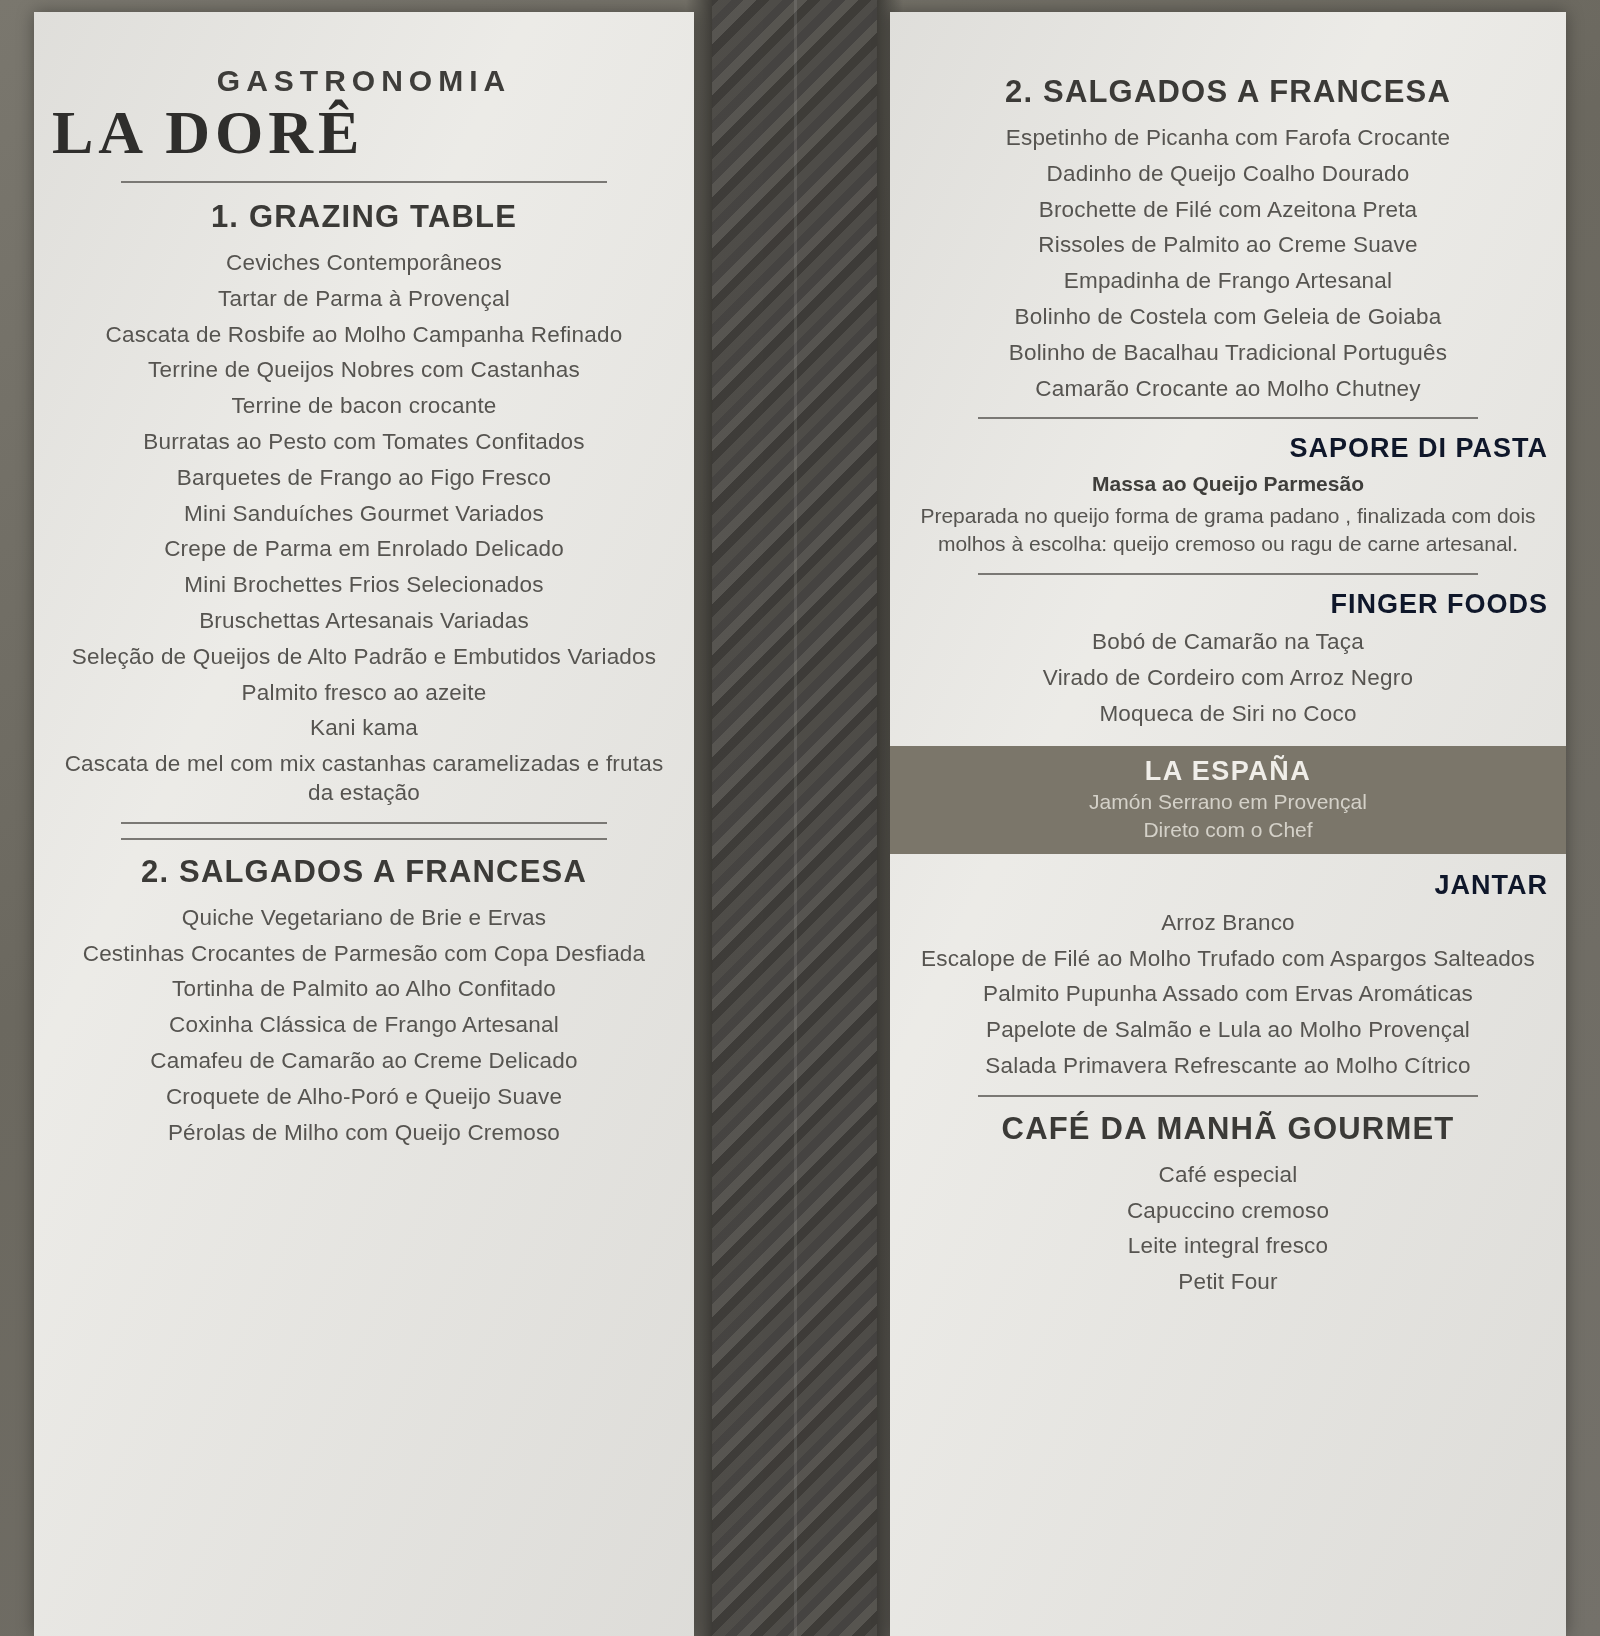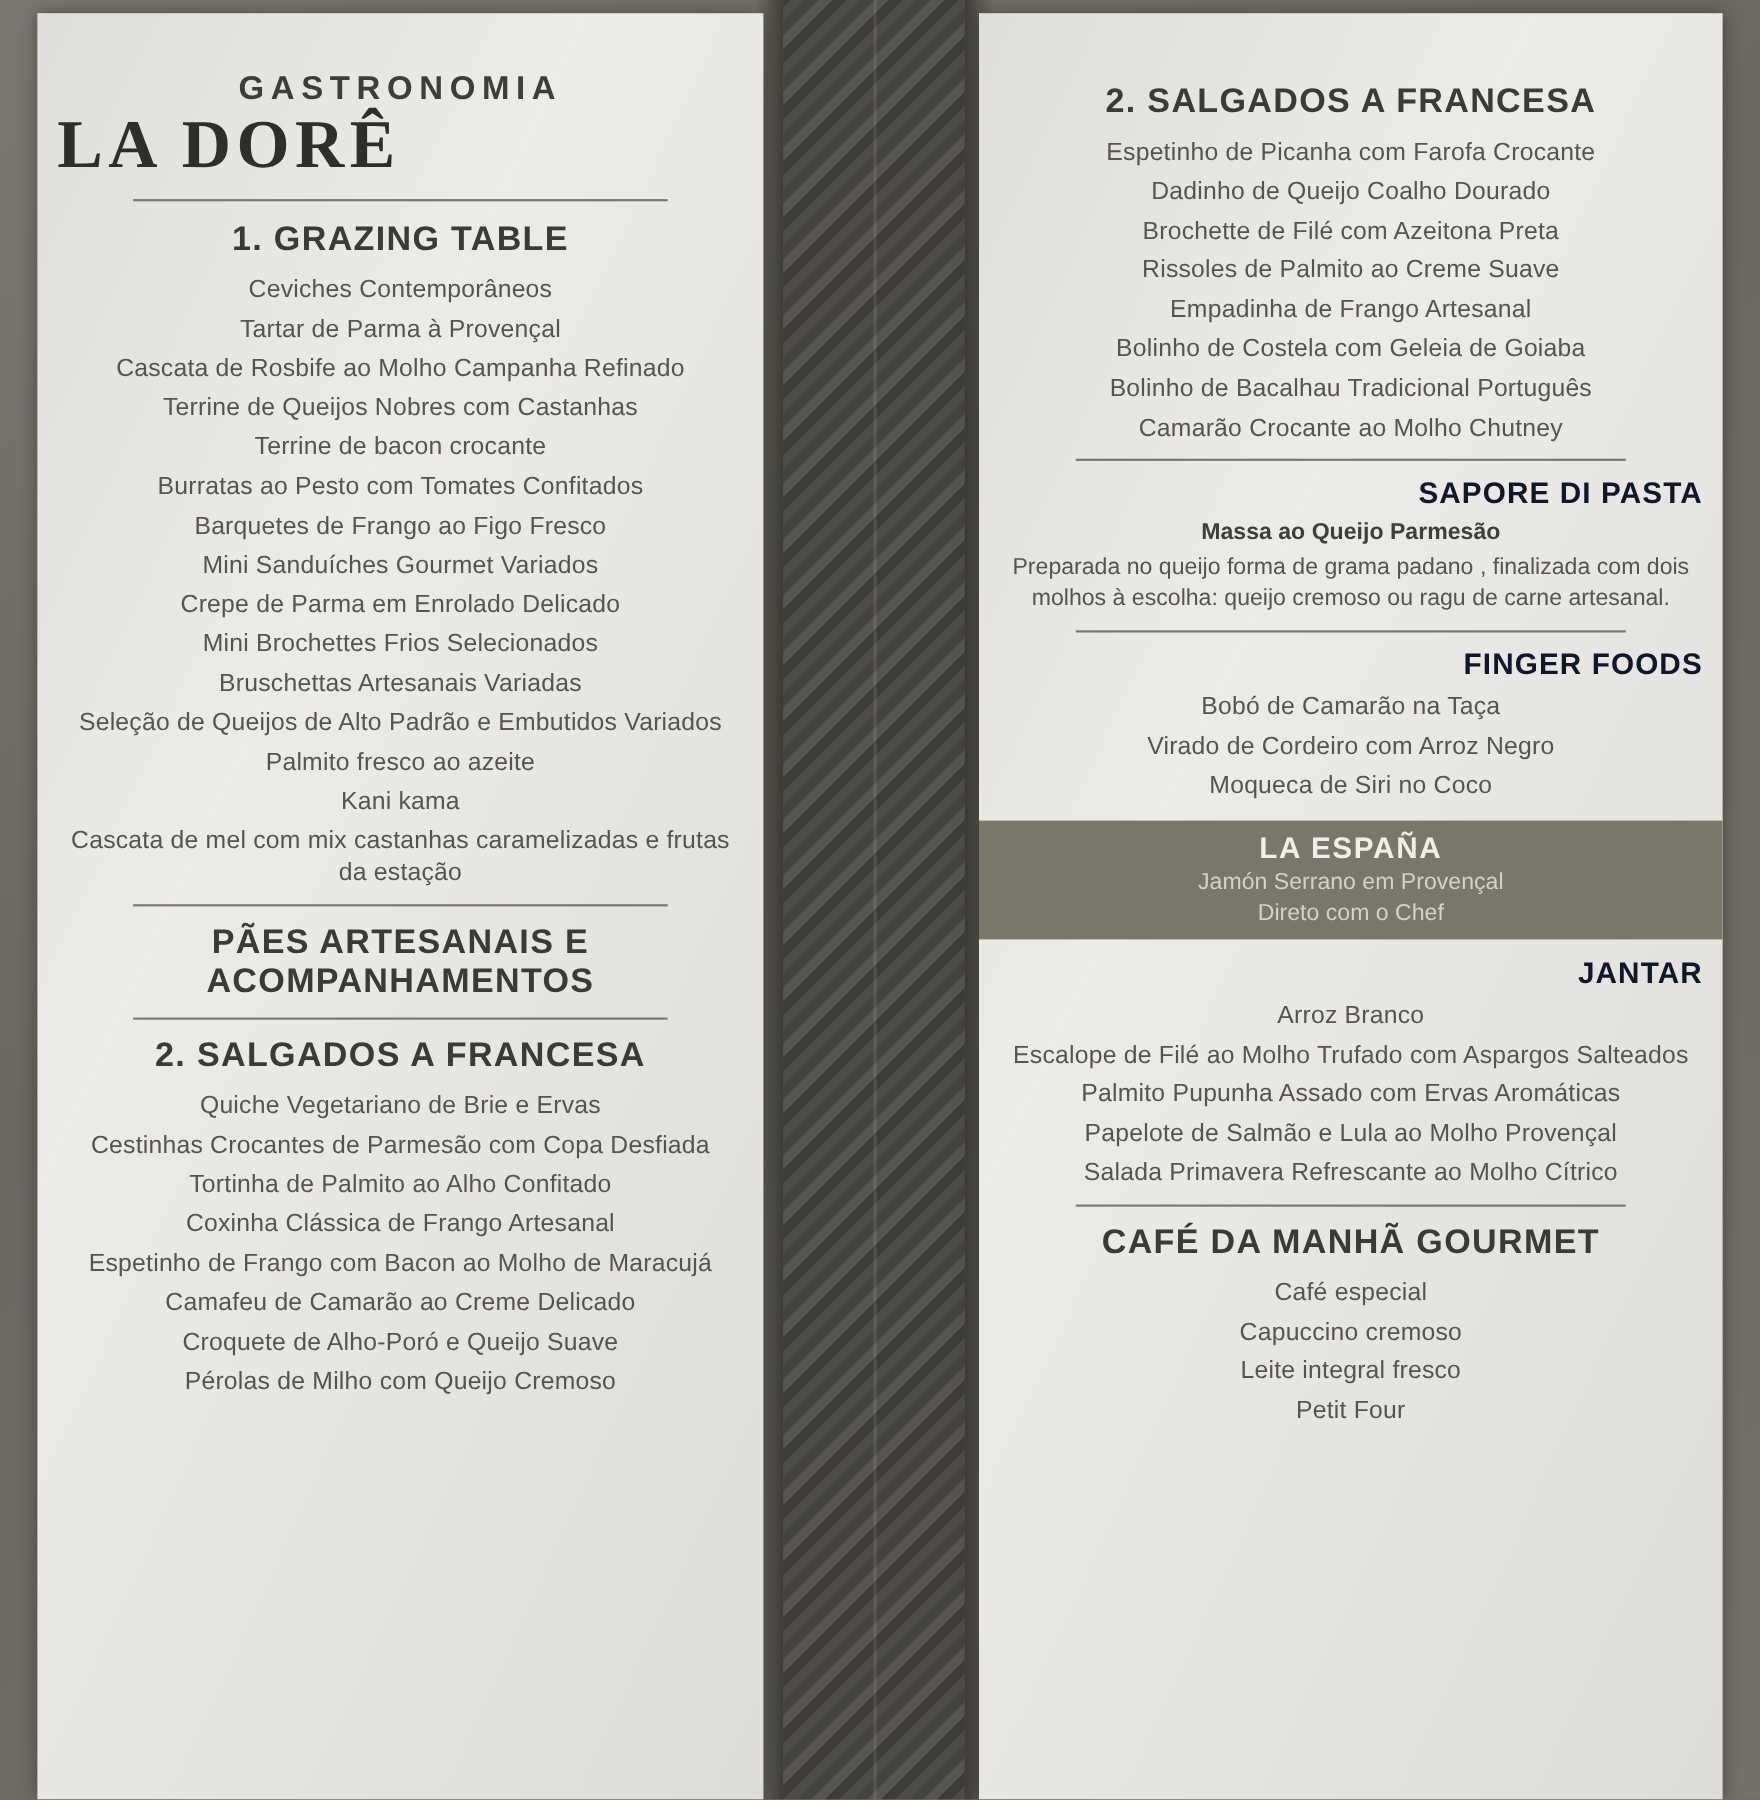--- a/index.html
+++ b/index.html
@@ -220,30 +220,28 @@
         <li>Crepe de Parma em Enrolado Delicado</li>
         <li>Mini Brochettes Frios Selecionados</li>
         <li>Bruschettas Artesanais Variadas</li>
         <li>Seleção de Queijos de Alto Padrão e Embutidos Variados</li>
         <li>Palmito fresco ao azeite</li>
         <li>Kani kama</li>
         <li>Cascata de mel com mix castanhas caramelizadas e frutas da estação</li>
       </ul>
 
       <div class="rule tight"></div>
-      <h2 class="section two-line">PÃES ARTESANAIS E ACOMPANHAMENTOS</h2>
       <div class="rule tight"></div>
 
       <h2 class="section">2. SALGADOS A FRANCESA</h2>
       <ul class="items">
         <li>Quiche Vegetariano de Brie e Ervas</li>
         <li>Cestinhas Crocantes de Parmesão com Copa Desfiada</li>
         <li>Tortinha de Palmito ao Alho Confitado</li>
         <li>Coxinha Clássica de Frango Artesanal</li>
-        <li>Espetinho de Frango com Bacon ao Molho de Maracujá</li>
         <li>Camafeu de Camarão ao Creme Delicado</li>
         <li>Croquete de Alho-Poró e Queijo Suave</li>
         <li>Pérolas de Milho com Queijo Cremoso</li>
       </ul>
     </div>
   </div>
 
   <div class="page" id="page-right">
     <div class="inner">
       <h2 class="section" style="margin-top:62px;">2. SALGADOS A FRANCESA</h2>

